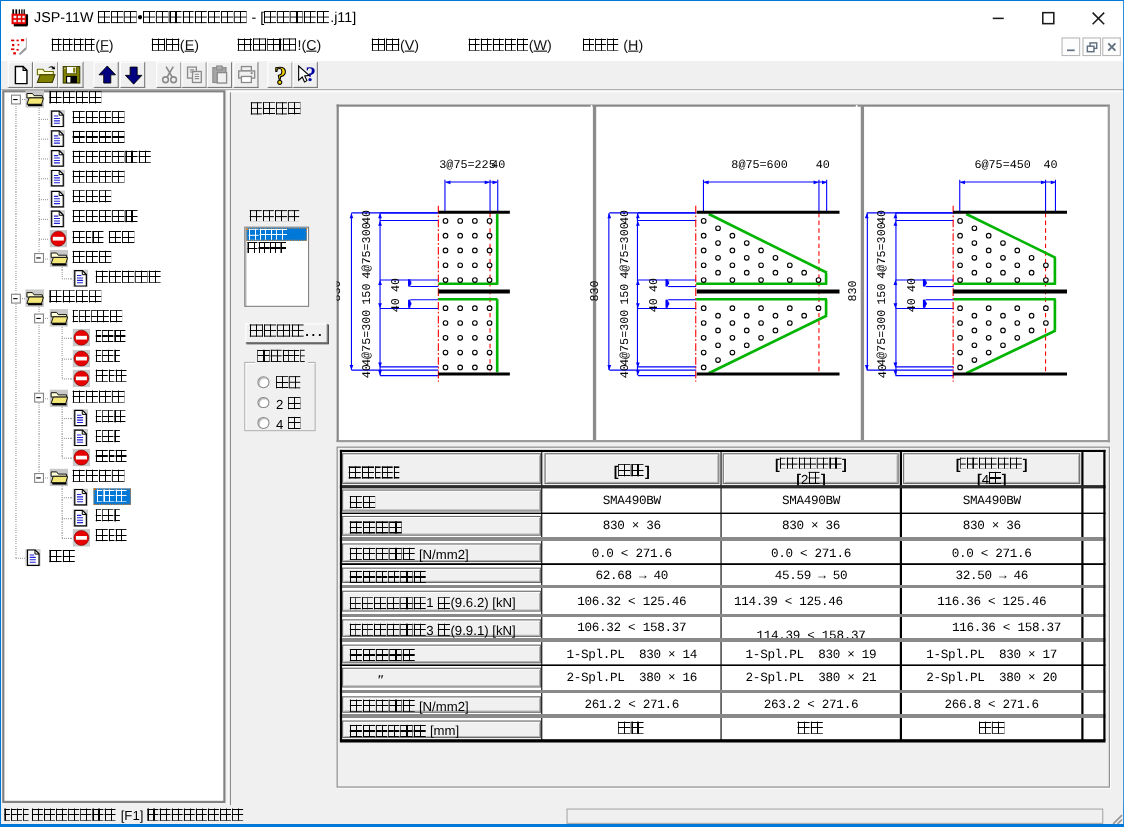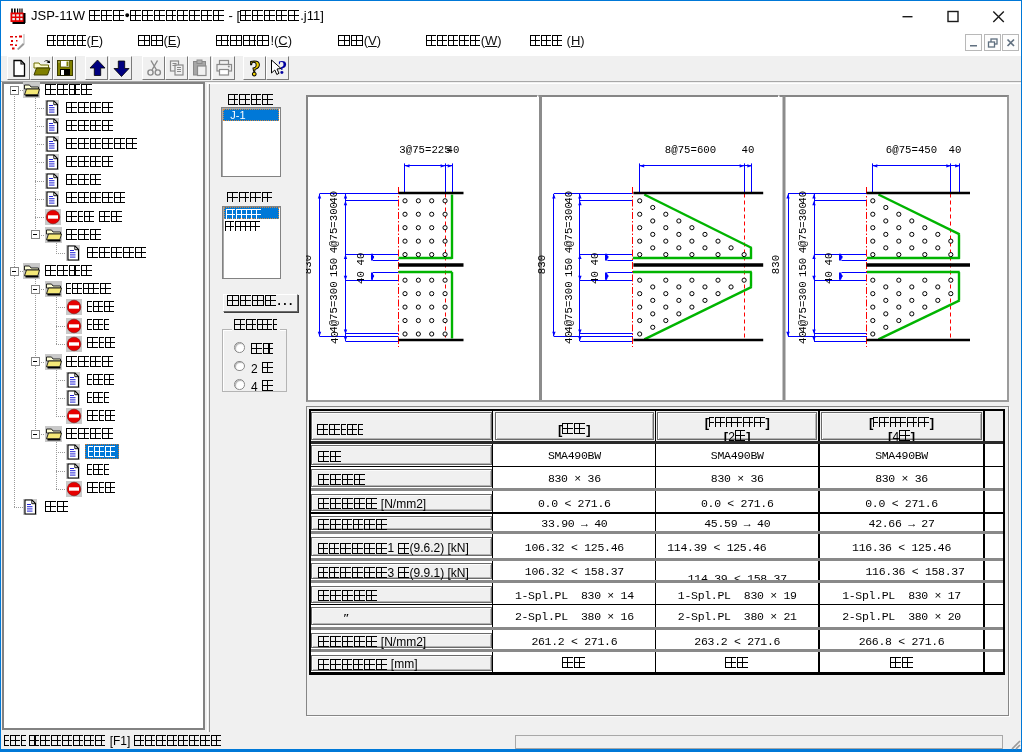--- a/index.html
+++ b/index.html
@@ -409,23 +409,20 @@
 <path d="M8.8 1 v3.7 h3.7" fill="none" stroke="#000" stroke-width="0.9"></path>
 <g stroke="#2323d6" stroke-width="1">
 <path d="M4 5.5 h4 M4 7.7 h5.5 M4 9.9 h5.5 M4 12.1 h5.5"></path>
             </g>
 </svg></div>
 <div class="abs" style="left:40.5px;top:416.26000000000005px;height:15px;line-height:12.5px"><i class="k" style="width:11px;height:11px;margin-right:1px;"></i><i class="k" style="width:11px;height:11px;margin-right:1px;"></i></div>
 </div>
 <div id="rightpanel">
 <div class="abs" style="left:0.5px;top:0;width:1.2px;height:649px;background:#8f8f8f"></div>
 <div class="lbl" style="left:19.5px;top:6.5px"><i class="k" style="width:10.5px;height:10.5px;margin-right:1px;"></i><i class="k" style="width:10.5px;height:10.5px;margin-right:1px;"></i><i class="k" style="width:10.5px;height:10.5px;margin-right:1px;"></i><i class="k" style="width:10.5px;height:10.5px;margin-right:1px;"></i></div>
-<div class="listbox" style="left:13.3px;top:23px;width:59.5px;height:70px">
-          <div class="lbsel" style="top:1px;height:12px;font-size:11px;line-height:11px;padding-left:6px">J-1</div>
-        </div>
 <div class="lbl" style="left:19px;top:104px"><i class="k" style="width:10.5px;height:10.5px;margin-right:1px;"></i><i class="k" style="width:10.5px;height:10.5px;margin-right:1px;"></i><i class="k" style="width:10.5px;height:10.5px;margin-right:1px;"></i><i class="k" style="width:10.5px;height:10.5px;margin-right:1px;"></i></div>
 <div class="listbox" style="left:13.5px;top:121.5px;width:59.5px;height:73px">
           <div class="lbsel" style="top:0.8px;height:12.2px;line-height:11px;padding-left:1px"><i class="k" style="width:9.5px;height:9.5px;margin-right:1px;--c:#fff;"></i><i class="k" style="width:4.5px;height:9.5px;margin-right:0.5px;--c:#fff;"></i><i class="k" style="width:4.5px;height:9.5px;margin-right:0.5px;--c:#fff;"></i><i class="k" style="width:4.5px;height:9.5px;margin-right:0.5px;--c:#fff;"></i><i class="k" style="width:4.5px;height:9.5px;margin-right:0.5px;--c:#fff;"></i><i class="k" style="width:4.5px;height:9.5px;margin-right:0.5px;--c:#fff;"></i></div>
           <div class="abs" style="left:2px;top:13.5px;height:12px;line-height:11px"><i class="k" style="width:9.5px;height:9.5px;margin-right:1px;"></i><i class="k" style="width:4.5px;height:9.5px;margin-right:0.5px;"></i><i class="k" style="width:4.5px;height:9.5px;margin-right:0.5px;"></i><i class="k" style="width:4.5px;height:9.5px;margin-right:0.5px;"></i><i class="k" style="width:4.5px;height:9.5px;margin-right:0.5px;"></i><i class="k" style="width:4.5px;height:9.5px;margin-right:0.5px;"></i></div>
         </div>
 <div id="btn-ita">
           <span style="position:absolute;left:3.5px;top:-1px"><i class="k" style="width:11.5px;height:11.5px;margin-right:1px;"></i><i class="k" style="width:11.5px;height:11.5px;margin-right:1px;"></i><i class="k" style="width:11.5px;height:11.5px;margin-right:1px;"></i><i class="k" style="width:11.5px;height:11.5px;margin-right:1px;"></i><b style="letter-spacing:2.5px">...</b></span>
         </div>
 <div id="grpbox"></div>
 <div class="lbl" style="left:24px;top:231.5px;background:#f0f0f0;padding:0 2px"><i class="k" style="width:10.5px;height:10.5px;margin-right:1px;"></i><i class="k" style="width:10.5px;height:10.5px;margin-right:1px;"></i><i class="k" style="width:4.7px;height:10.5px;margin-right:0.5px;"></i><i class="k" style="width:4.7px;height:10.5px;margin-right:0.5px;"></i><i class="k" style="width:4.7px;height:10.5px;margin-right:0.5px;"></i><i class="k" style="width:4.7px;height:10.5px;margin-right:0.5px;"></i></div>
@@ -784,23 +781,23 @@
 <div class="td-txt" style="left:186.2px;top:64.39999999999999px;width:161.3px">830 × 36</div>
 <div class="td-txt" style="left:348.5px;top:64.39999999999999px;width:162.5px">830 × 36</div>
 <div class="td-txt" style="left:512.0px;top:64.39999999999999px;width:164.10000000000002px">830 × 36</div>
 <div class="tl-cell" style="left:3.5px;top:86.49999999999999px;width:181.1px;height:17.2px"></div>
 <div class="abs" style="left:10.0px;top:89.59999999999998px;font-size:12px;white-space:nowrap"><i class="k" style="width:11px;height:11px;margin-right:1px;"></i><i class="k" style="width:11px;height:11px;margin-right:1px;"></i><i class="k" style="width:11px;height:11px;margin-right:1px;"></i><i class="k" style="width:11px;height:11px;margin-right:1px;"></i><i class="k" style="width:11px;height:11px;margin-right:1px;"></i>&nbsp;[N/mm2]</div>
 <div class="td-txt" style="left:186.2px;top:89.09999999999998px;width:161.3px">0.0 &lt; 271.6</div>
 <div class="td-txt" style="left:348.5px;top:89.09999999999998px;width:162.5px">0.0 &lt; 271.6</div>
 <div class="td-txt" style="left:512.0px;top:89.09999999999998px;width:164.10000000000002px">0.0 &lt; 271.6</div>
 <div class="tl-cell" style="left:3.5px;top:108.39999999999999px;width:181.1px;height:14.399999999999999px"></div>
 <div class="abs" style="left:10.0px;top:110.1px;font-size:12px;white-space:nowrap"><i class="k" style="width:11px;height:11px;margin-right:1px;"></i><i class="k" style="width:11px;height:11px;margin-right:1px;"></i><i class="k" style="width:5px;height:11px;margin-right:0.5px;"></i><i class="k" style="width:5px;height:11px;margin-right:0.5px;"></i><i class="k" style="width:5px;height:11px;margin-right:0.5px;"></i><i class="k" style="width:5px;height:11px;margin-right:0.5px;"></i><i class="k" style="width:11px;height:11px;margin-right:1px;"></i><i class="k" style="width:11px;height:11px;margin-right:1px;"></i></div>
-<div class="td-txt" style="left:186.2px;top:109.6px;width:161.3px">33.90 → 40</div>
-<div class="td-txt" style="left:348.5px;top:109.6px;width:162.5px">45.59 → 40</div>
-<div class="td-txt" style="left:512.0px;top:109.6px;width:164.10000000000002px">42.66 → 27</div>
+<div class="td-txt" style="left:186.2px;top:109.6px;width:161.3px">62.68 → 40</div>
+<div class="td-txt" style="left:348.5px;top:109.6px;width:162.5px">45.59 → 50</div>
+<div class="td-txt" style="left:512.0px;top:109.6px;width:164.10000000000002px">32.50 → 46</div>
 <div class="tl-cell" style="left:3.5px;top:129.7px;width:181.1px;height:19.3px"></div>
 <div class="abs" style="left:10.0px;top:133.85px;font-size:12px;white-space:nowrap"><i class="k" style="width:5px;height:11px;margin-right:0.5px;"></i><i class="k" style="width:5px;height:11px;margin-right:0.5px;"></i><i class="k" style="width:5px;height:11px;margin-right:0.5px;"></i><i class="k" style="width:5px;height:11px;margin-right:0.5px;"></i><i class="k" style="width:11px;height:11px;margin-right:1px;"></i><i class="k" style="width:11px;height:11px;margin-right:1px;"></i><i class="k" style="width:11px;height:11px;margin-right:1px;"></i><i class="k" style="width:11px;height:11px;margin-right:1px;"></i>1&nbsp;<i class="k" style="width:11px;height:11px;margin-right:1px;"></i>(9.6.2)&nbsp;[kN]</div>
 <div class="td-txt" style="left:186.2px;top:133.35px;width:161.3px">106.32 &lt; 125.46</div>
 <div class="td-txt" style="left:328px;top:133.35px;width:162.5px">114.39 &lt; 125.46</div>
 <div class="td-txt" style="left:512.0px;top:133.35px;width:164.10000000000002px">116.36 &lt; 125.46</div>
 <div class="tl-cell" style="left:3.5px;top:155.7px;width:181.1px;height:16.0px"></div>
 <div class="abs" style="left:10.0px;top:158.2px;font-size:12px;white-space:nowrap"><i class="k" style="width:5px;height:11px;margin-right:0.5px;"></i><i class="k" style="width:5px;height:11px;margin-right:0.5px;"></i><i class="k" style="width:5px;height:11px;margin-right:0.5px;"></i><i class="k" style="width:5px;height:11px;margin-right:0.5px;"></i><i class="k" style="width:11px;height:11px;margin-right:1px;"></i><i class="k" style="width:11px;height:11px;margin-right:1px;"></i><i class="k" style="width:11px;height:11px;margin-right:1px;"></i><i class="k" style="width:11px;height:11px;margin-right:1px;"></i>3&nbsp;<i class="k" style="width:11px;height:11px;margin-right:1px;"></i>(9.9.1)&nbsp;[kN]</div>
 <div class="td-txt" style="left:186.2px;top:157.7px;width:161.3px">106.32 &lt; 158.37</div>
 <div class="td-txt" style="left:348.5px;top:164px;width:162.5px">114.39 &lt; 158.37</div>
 <div class="td-txt" style="left:512.0px;top:157.7px;width:191px">116.36 &lt; 158.37</div>

